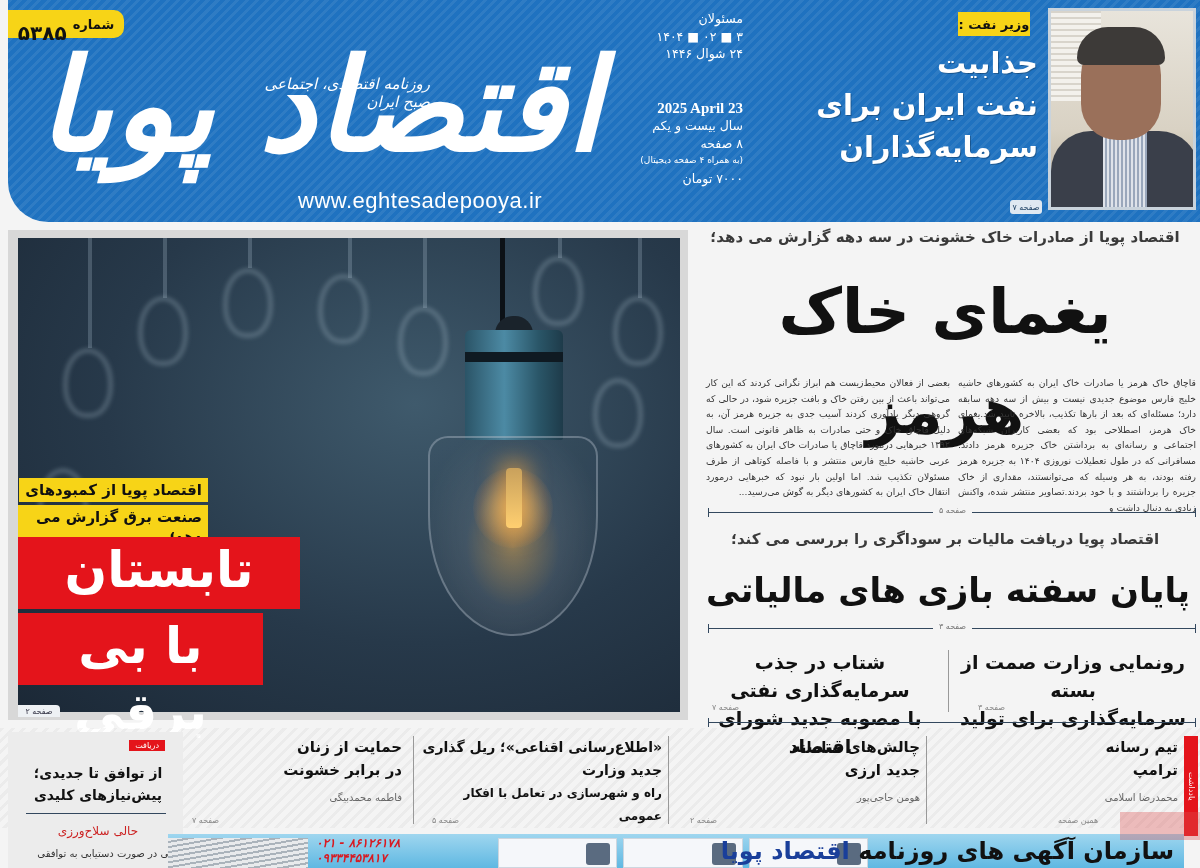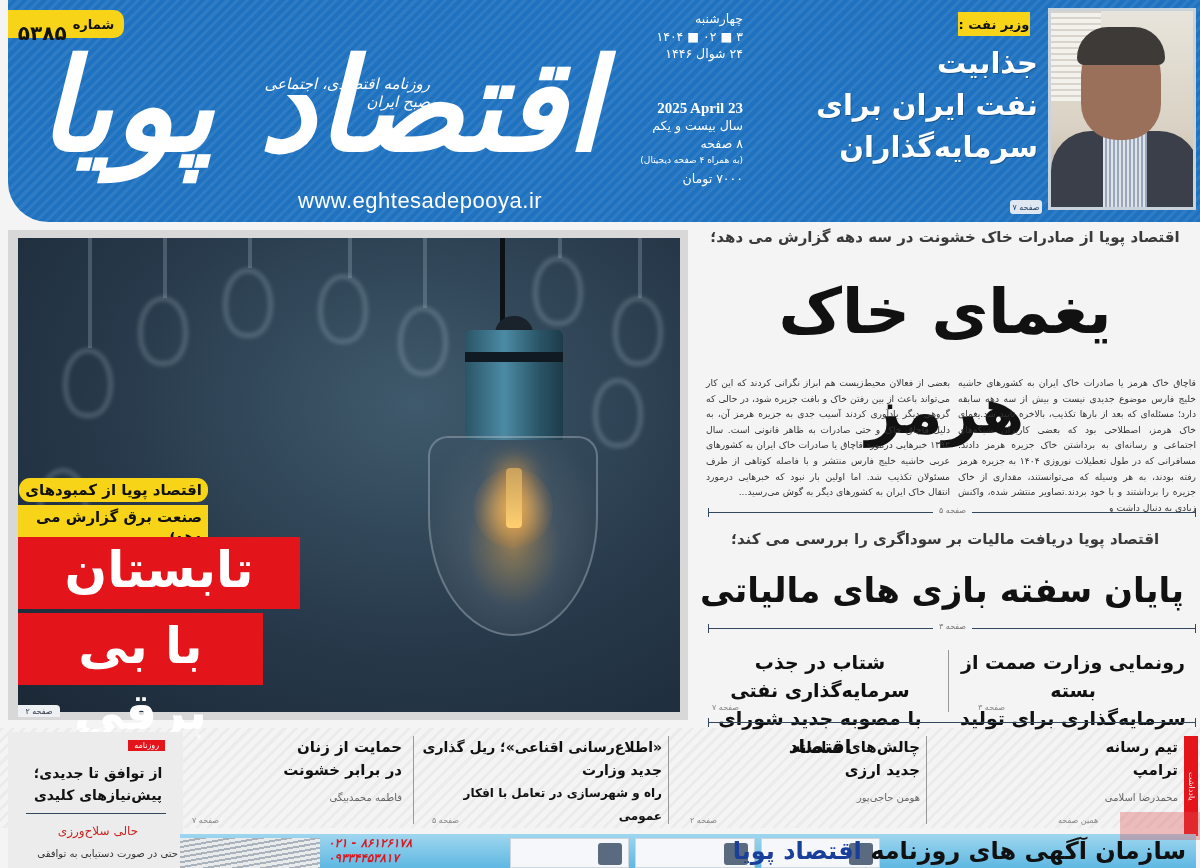--- a/index.html
+++ b/index.html
@@ -102,21 +102,21 @@
   }
   .filament { position: absolute; left: 488px; top: 230px; width: 16px; height: 60px; background: linear-gradient(180deg, #c9a15c, #ffcf70); border-radius: 4px; box-shadow: 0 0 20px 8px rgba(255,170,60,0.5); }
   .glow { position: absolute; left: 455px; top: 230px; width: 80px; height: 80px; border-radius: 50%; background: radial-gradient(circle, rgba(255,200,110,0.7) 0%, rgba(255,160,60,0.15) 60%, rgba(0,0,0,0) 75%); }
 
   .bulb-kicker {
     position: absolute; right: 0; width: auto; direction: rtl;
     background: #f7d417; color: #111; font-weight: bold; font-size: 15px;
     padding: 2px 6px; line-height: 20px;
   }
   .bulb-kicker-wrap { position: absolute; left: 18px; top: 478px; width: 190px; }
-  .bulb-kicker.k1 { top: 0; border-radius: 11px; }
+  .bulb-kicker.k1 { top: 0; }
   .bulb-kicker.k2 { top: 27px; }
   .bulb-title {
     position: absolute; background: #e4141b; color: #fff; font-weight: bold;
     direction: rtl; text-align: center; font-size: 50px; line-height: 66px; height: 72px;
   }
   .bulb-title.t1 { left: 18px; top: 537px; width: 282px; }
   .bulb-title.t2 { left: 18px; top: 613px; width: 245px; }
   .bulb-page {
     position: absolute; left: 18px; top: 705px; width: 42px; height: 12px;
     background: #eef1f4; color: #334; font-size: 8px; border-radius: 0 4px 0 0;
@@ -145,21 +145,21 @@
   .rule::before { left: 0; } .rule::after { right: 0; }
   .rule-label {
     position: absolute; background: #f4f4f4; color: #777; font-size: 8px; padding: 0 6px; top: -6px; direction: rtl;
   }
 
   .sec-kicker {
     position: absolute; left: 700px; top: 530px; width: 490px; direction: rtl; text-align: center;
     color: #3a3a3a; font-size: 15px; font-weight: bold;
   }
   .sec-title {
-    position: absolute; left: 700px; top: 565px; width: 490px; direction: rtl; text-align: left;
+    position: absolute; left: 700px; top: 565px; width: 490px; direction: rtl; text-align: right;
     color: #111; font-weight: bold; font-size: 34px; line-height: 50px;
   }
 
   .sub-story { position: absolute; direction: rtl; text-align: center; font-weight: bold; color: #111; font-size: 19px; line-height: 28px; }
   .sub-story.s1 { left: 948px; top: 648px; width: 250px; }
   .sub-story.s2 { left: 700px; top: 648px; width: 240px; }
   .sub-page { position: absolute; color: #888; font-size: 8px; direction: rtl; }
   .vsep { position: absolute; width: 1px; background: #999; }
 
   
@@ -181,21 +181,21 @@
     position: absolute; left: 8px; top: 732px; width: 175px; height: 136px; background: #ececec;
   }
   .ed-tag { position: absolute; right: 18px; top: 8px; background: #e4141b; color: #fff; font-size: 8px; padding: 1px 6px; direction: rtl; }
   .ed-title { position: absolute; left: 10px; top: 30px; width: 160px; direction: rtl; text-align: center; font-weight: bold; font-size: 14px; line-height: 22px; }
   .ed-rule { position: absolute; left: 18px; top: 81px; width: 140px; height: 1px; background: #33485e; }
   .ed-author { position: absolute; left: 10px; top: 92px; width: 160px; direction: rtl; text-align: center; color: #c22; font-size: 12px; }
   .ed-text { position: absolute; left: 8px; top: 116px; width: 162px; direction: rtl; text-align: right; font-size: 10px; color: #333; }
 
   
   .ad-banner {
-    position: absolute; left: 180px; top: 834px; width: 1016px; height: 34px;
+    position: absolute; left: 168px; top: 834px; width: 1016px; height: 34px;
     background: linear-gradient(180deg, #9fd6ef 0%, #5fb8e2 100%); overflow: hidden;
   }
   .ad-paper { position: absolute; left: 0; top: 4px; width: 140px; height: 30px; background: repeating-linear-gradient(170deg, #e8eaec 0 3px, #aab3bb 3px 5px); }
   .ad-phone { position: absolute; left: 148px; top: 2px; width: 160px; color: #d71a22; font-weight: bold; font-size: 12px; line-height: 15px; font-style: italic; font-family: "DejaVu Sans", sans-serif; }
   .ad-thumbs { position: absolute; left: 330px; top: 4px; width: 370px; height: 30px; display: flex; gap: 6px; }
   .ad-thumbs div { flex: 1; background: #f5f7fa; border: 1px solid #cdd6df; position: relative; }
   .ad-thumbs div::after { content: ""; position: absolute; right: 6px; top: 4px; width: 24px; height: 22px; background: #5a6b80; border-radius: 3px; }
   .ad-title { position: absolute; right: 10px; top: 1px; direction: rtl; font-weight: bold; font-size: 24px; color: #111; line-height: 32px; }
   .ad-title .brand { color: #1a3f9a; }
   .watermark { position: absolute; left: 1120px; top: 812px; width: 80px; height: 28px; background: rgba(220,80,80,0.35); }
@@ -206,21 +206,21 @@
 <div class="masthead">
   <div class="issue-badge">
     <span class="lbl">شماره</span>
     <span class="num">۵۳۸۵</span>
   </div>
   <div class="logo">اقتصاد پویا</div>
   <div class="logo-sub">روزنامه اقتصادی، اجتماعی صبح ایران</div>
   <div class="website">www.eghtesadepooya.ir</div>
 
   <div class="dateblock">
-    <div>چهارشنبه</div>
+    <div>مسئولان</div>
     <div>۳ ■ ۰۲ ■ ۱۴۰۴</div>
     <div>۲۴ شوال ۱۴۴۶</div>
     <div class="en">2025 April 23</div>
     <div>سال بیست و یکم</div>
     <div>۸ صفحه</div>
     <div class="small">(به همراه ۴ صفحه دیجیتال)</div>
     <div>۷۰۰۰ تومان</div>
   </div>
 
   <div class="feature-tag">وزیر نفت :</div>
@@ -333,21 +333,21 @@
 <div class="vsep" style="left:413px;top:736px;height:88px"></div>
 
 <div class="bt-item" style="left:190px;top:736px;width:212px">
   <div class="t">حمایت از زنان</div>
   <div class="t">در برابر خشونت</div>
   <div class="a">فاطمه محمدبیگی</div>
   <div class="p" style="left:2px;top:80px">صفحه ۷</div>
 </div>
 
 <div class="editorial">
-  <div class="ed-tag">روزنامه</div>
+  <div class="ed-tag">دریافت</div>
   <div class="ed-title">
     <div>از توافق تا جدیدی؛</div>
     <div>پیش‌نیازهای کلیدی</div>
   </div>
   <div class="ed-rule"></div>
   <div class="ed-author">حالی سلاح‌ورزی</div>
   <div class="ed-text">حتی در صورت دستیابی به توافقی</div>
 </div>
 
 <div class="ad-banner">

